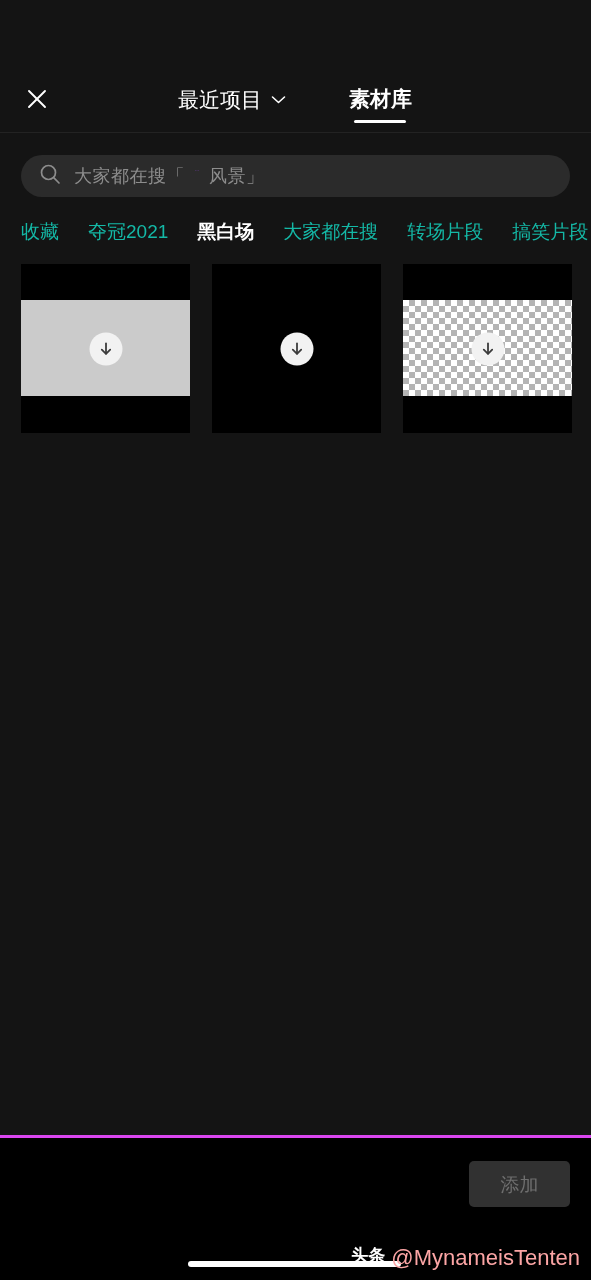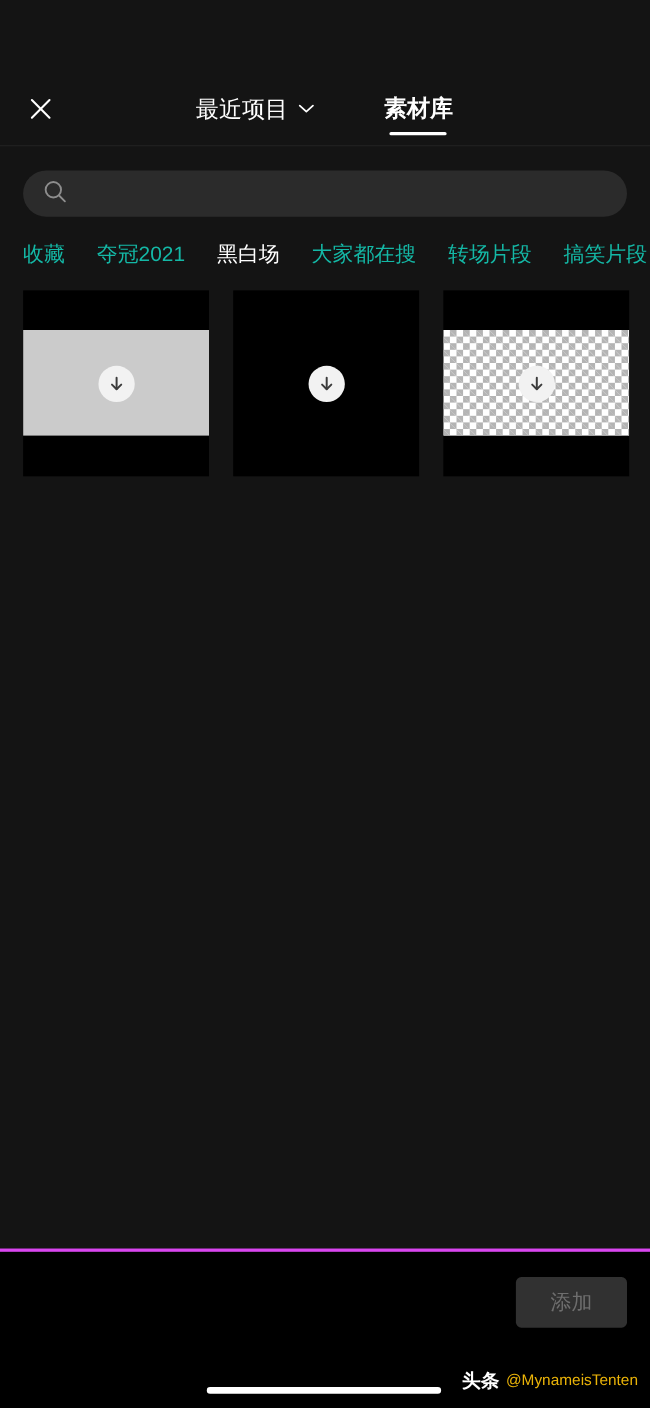--- a/index.html
+++ b/index.html
@@ -103,21 +103,21 @@
     overflow:hidden;
     height:30px;
     align-items:center;
   }
   .cat {
     font-size:19px;
     color:#14b8a6;
     line-height:1;
     flex:0 0 auto;
   }
-  .cat.active { color:#ffffff; font-weight:400; }
+  .cat.active { color:#ffffff; font-weight:700; }
 
   
   .grid {
     margin-top:18px;
     padding:0 21px;
     display:flex;
     gap:22px;
   }
   .card {
     position:relative;
@@ -178,21 +178,21 @@
   .watermark {
     position:absolute; right:11px; top:1247px;
     display:flex; gap:6px;
     white-space:nowrap;
   }
   .wm-logo {
     font-size:17px; color:#ffffff; font-weight:700;
     line-height:1;
   }
   .wm-handle {
-    font-size:14px; color:#eab308;
+    font-size:22px; color:#fca5a5;
     line-height:1;
   }
 </style>
 </head>
 <body>
 
 <div id="app">
 
   <div class="header">
 
@@ -220,20 +220,32 @@
     <div class="lib-underline"></div>
   </div>
 
   <div class="search-wrap">
     <div class="search-pill">
       <span class="mag">
         <svg width="22" height="22" viewBox="0 0 22 22">
           <circle cx="9.5" cy="9.5" r="7" fill="none" stroke="#8d8d8d" stroke-width="1.7"></circle>
           <line x1="14.7" y1="14.7" x2="20" y2="20" stroke="#8d8d8d" stroke-width="1.7" stroke-linecap="round"></line>
         </svg>
+      </span>
+      <span class="search-text">
+        <span>大家都在搜「</span>
+        <span class="rainbow">
+          <i class="rb1"></i>
+            <i class="rb2"></i>
+            <i class="rb3"></i>
+            <i class="rb4"></i>
+            <i class="rb5"></i>
+            <i class="rb6"></i>
+        </span>
+        <span>风景」</span>
       </span>
     </div>
   </div>
 
   <div class="cats">
     <div class="cat">收藏</div>
     <div class="cat">夺冠2021</div>
     <div class="cat active">黑白场</div>
     <div class="cat">大家都在搜</div>
     <div class="cat">转场片段</div>

